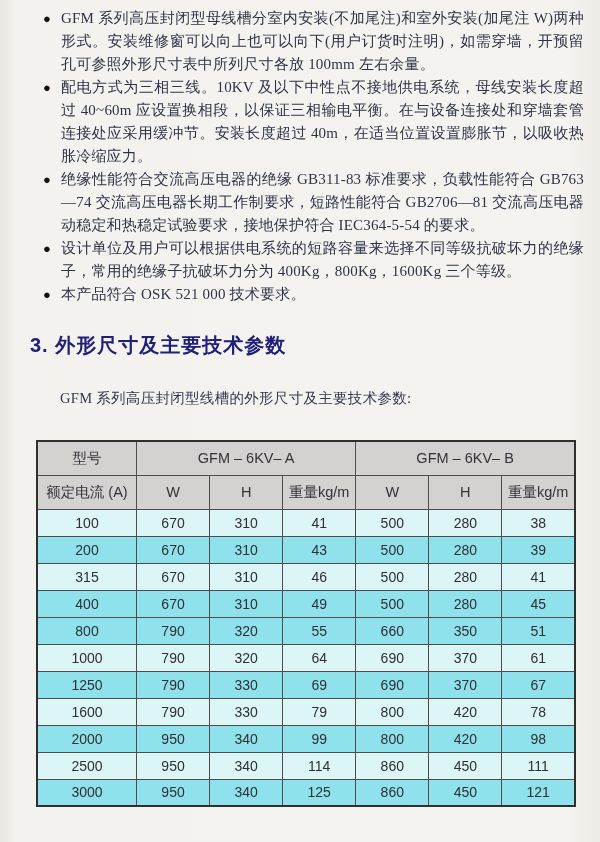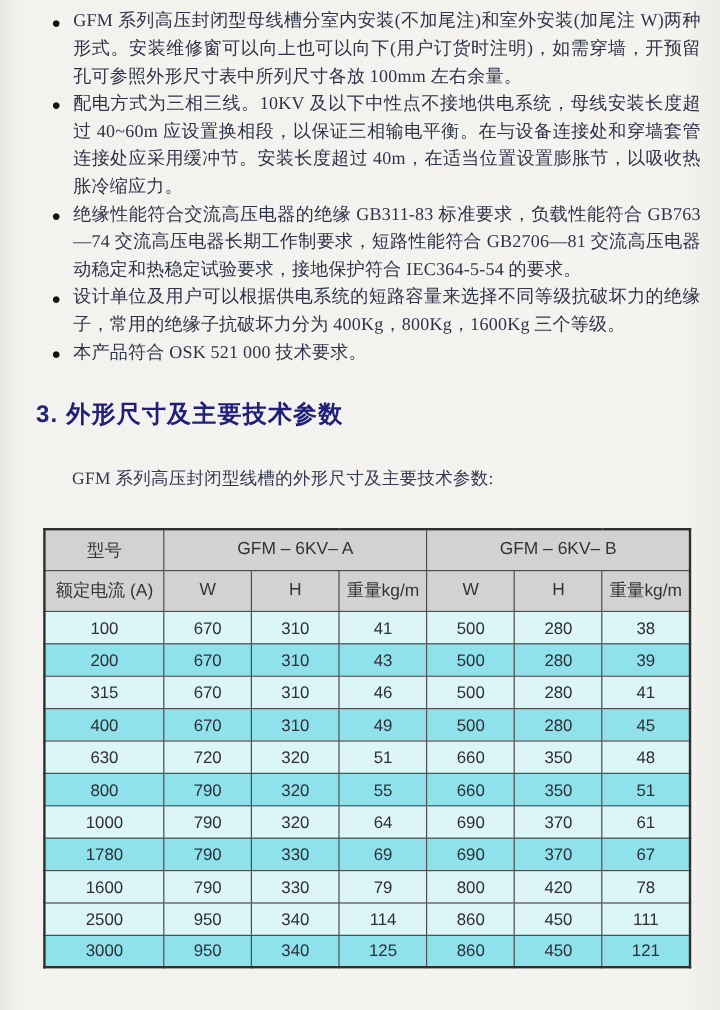--- a/index.html
+++ b/index.html
@@ -130,64 +130,64 @@
         </tr>
         <tr class="row-dark">
           <td class="col-model">400</td>
           <td>670</td>
           <td>310</td>
           <td>49</td>
           <td>500</td>
           <td>280</td>
           <td>45</td>
         </tr>
-        <tr class="row-light">
-          <td class="col-model">630</td>
-          <td>720</td>
-          <td>320</td>
-          <td>51</td>
-          <td>660</td>
-          <td>350</td>
-          <td>48</td>
-        </tr>
         <tr class="row-dark">
           <td class="col-model">800</td>
           <td>790</td>
           <td>320</td>
           <td>55</td>
           <td>660</td>
           <td>350</td>
           <td>51</td>
         </tr>
         <tr class="row-light">
           <td class="col-model">1000</td>
           <td>790</td>
           <td>320</td>
           <td>64</td>
           <td>690</td>
           <td>370</td>
           <td>61</td>
         </tr>
         <tr class="row-dark">
-          <td class="col-model">1780</td>
+          <td class="col-model">1250</td>
           <td>790</td>
           <td>330</td>
           <td>69</td>
           <td>690</td>
           <td>370</td>
           <td>67</td>
         </tr>
         <tr class="row-light">
           <td class="col-model">1600</td>
           <td>790</td>
           <td>330</td>
           <td>79</td>
           <td>800</td>
           <td>420</td>
           <td>78</td>
+        </tr>
+        <tr class="row-dark">
+          <td class="col-model">2000</td>
+          <td>950</td>
+          <td>340</td>
+          <td>99</td>
+          <td>800</td>
+          <td>420</td>
+          <td>98</td>
         </tr>
         <tr class="row-light">
           <td class="col-model">2500</td>
           <td>950</td>
           <td>340</td>
           <td>114</td>
           <td>860</td>
           <td>450</td>
           <td>111</td>
         </tr>

